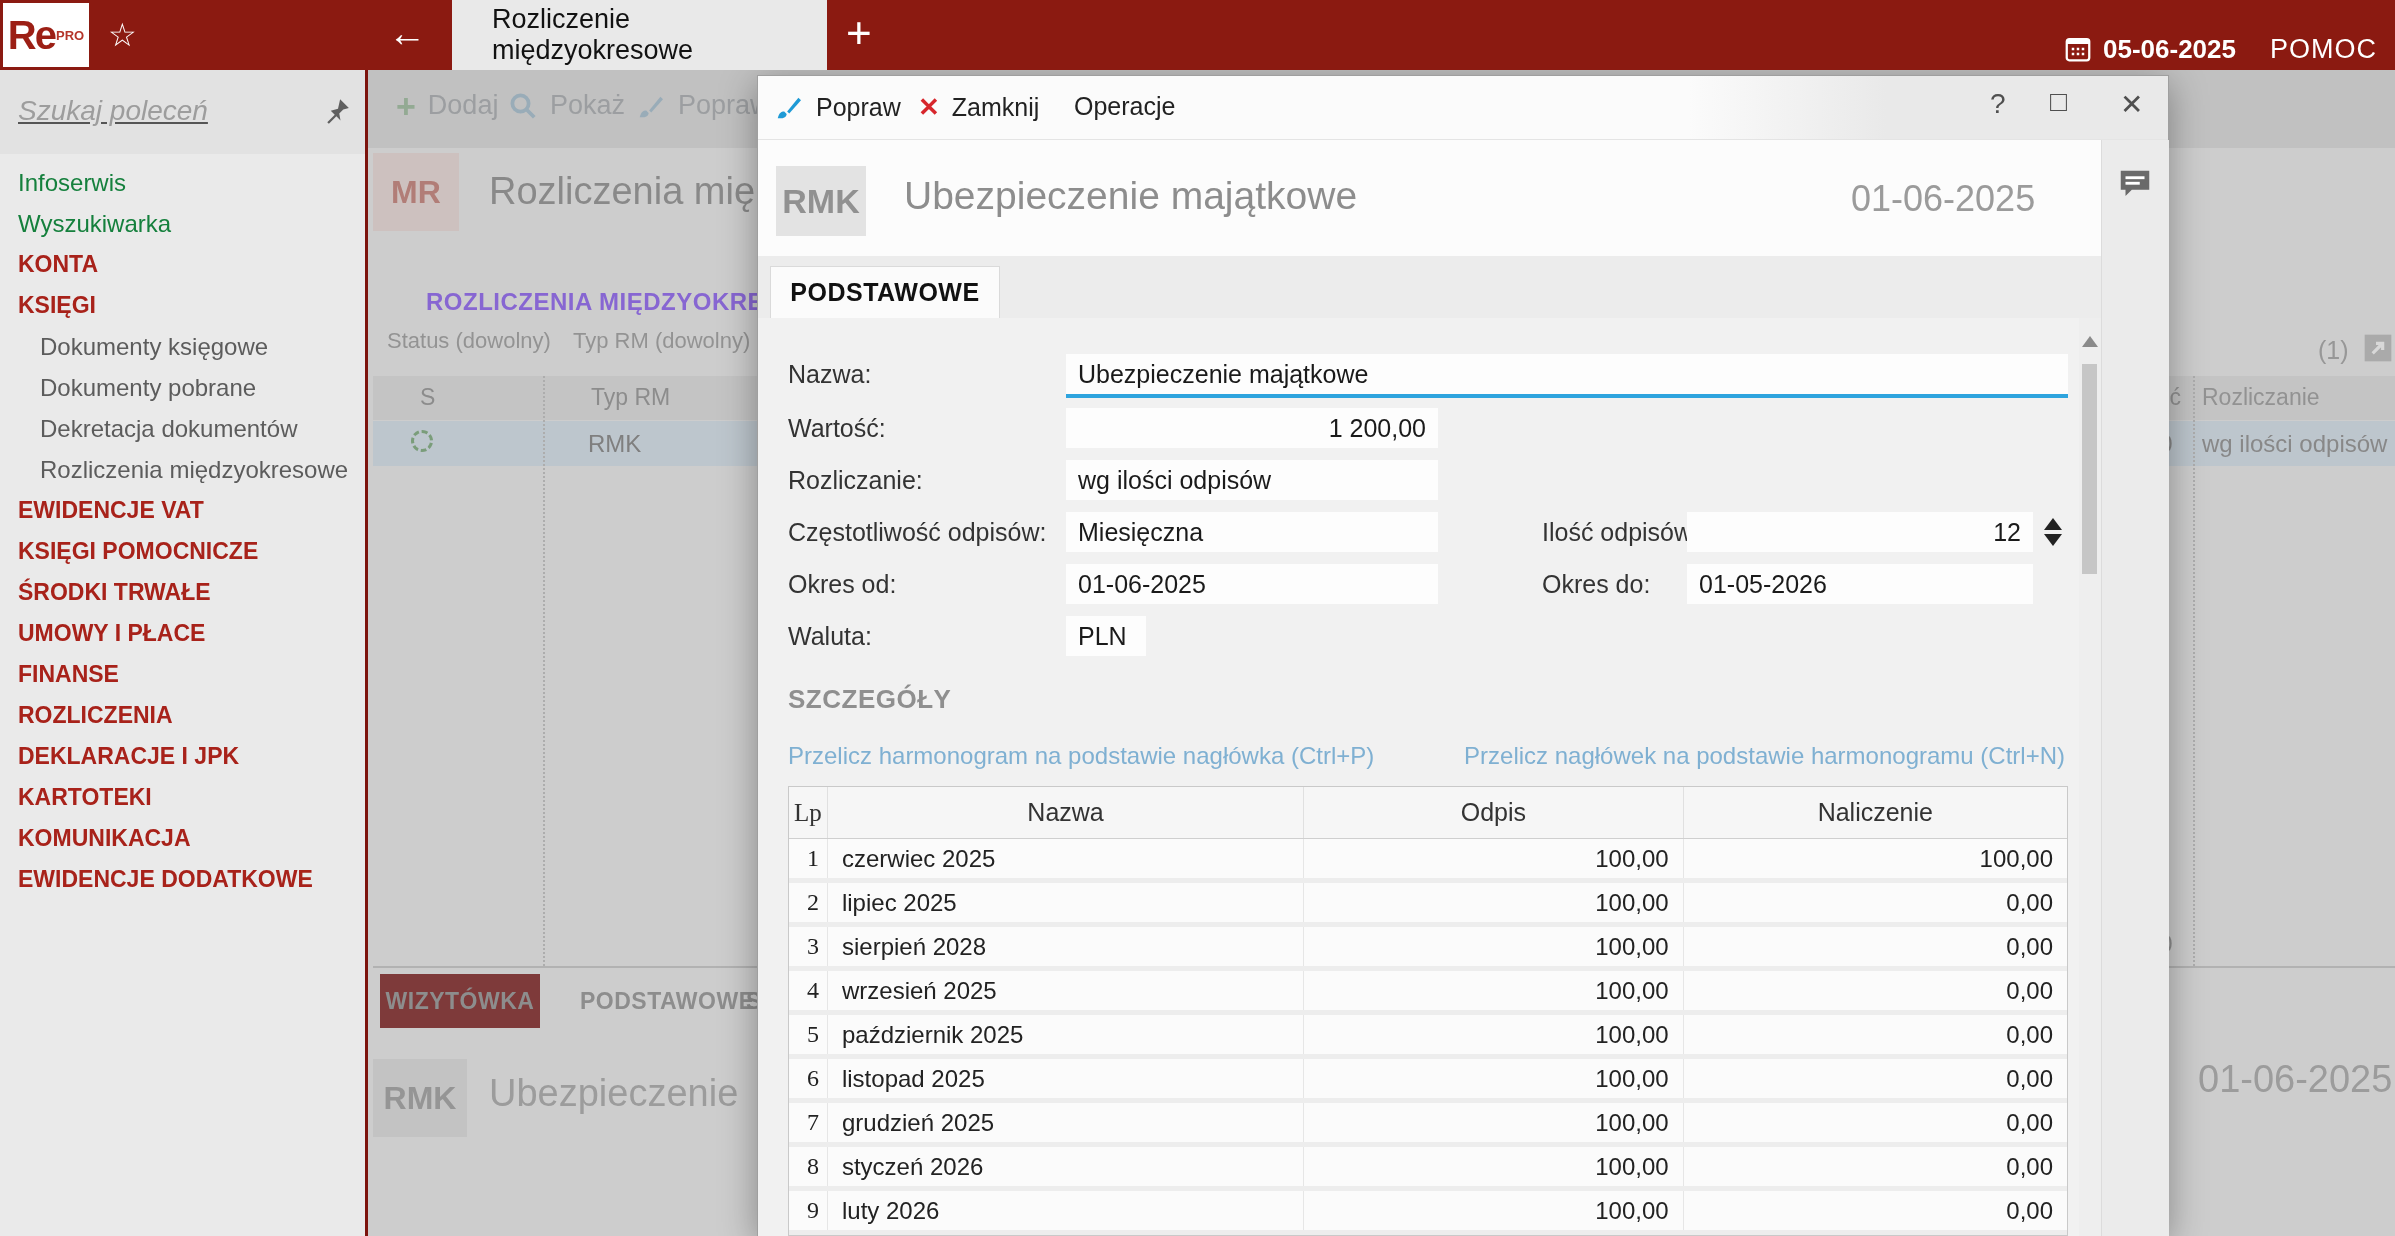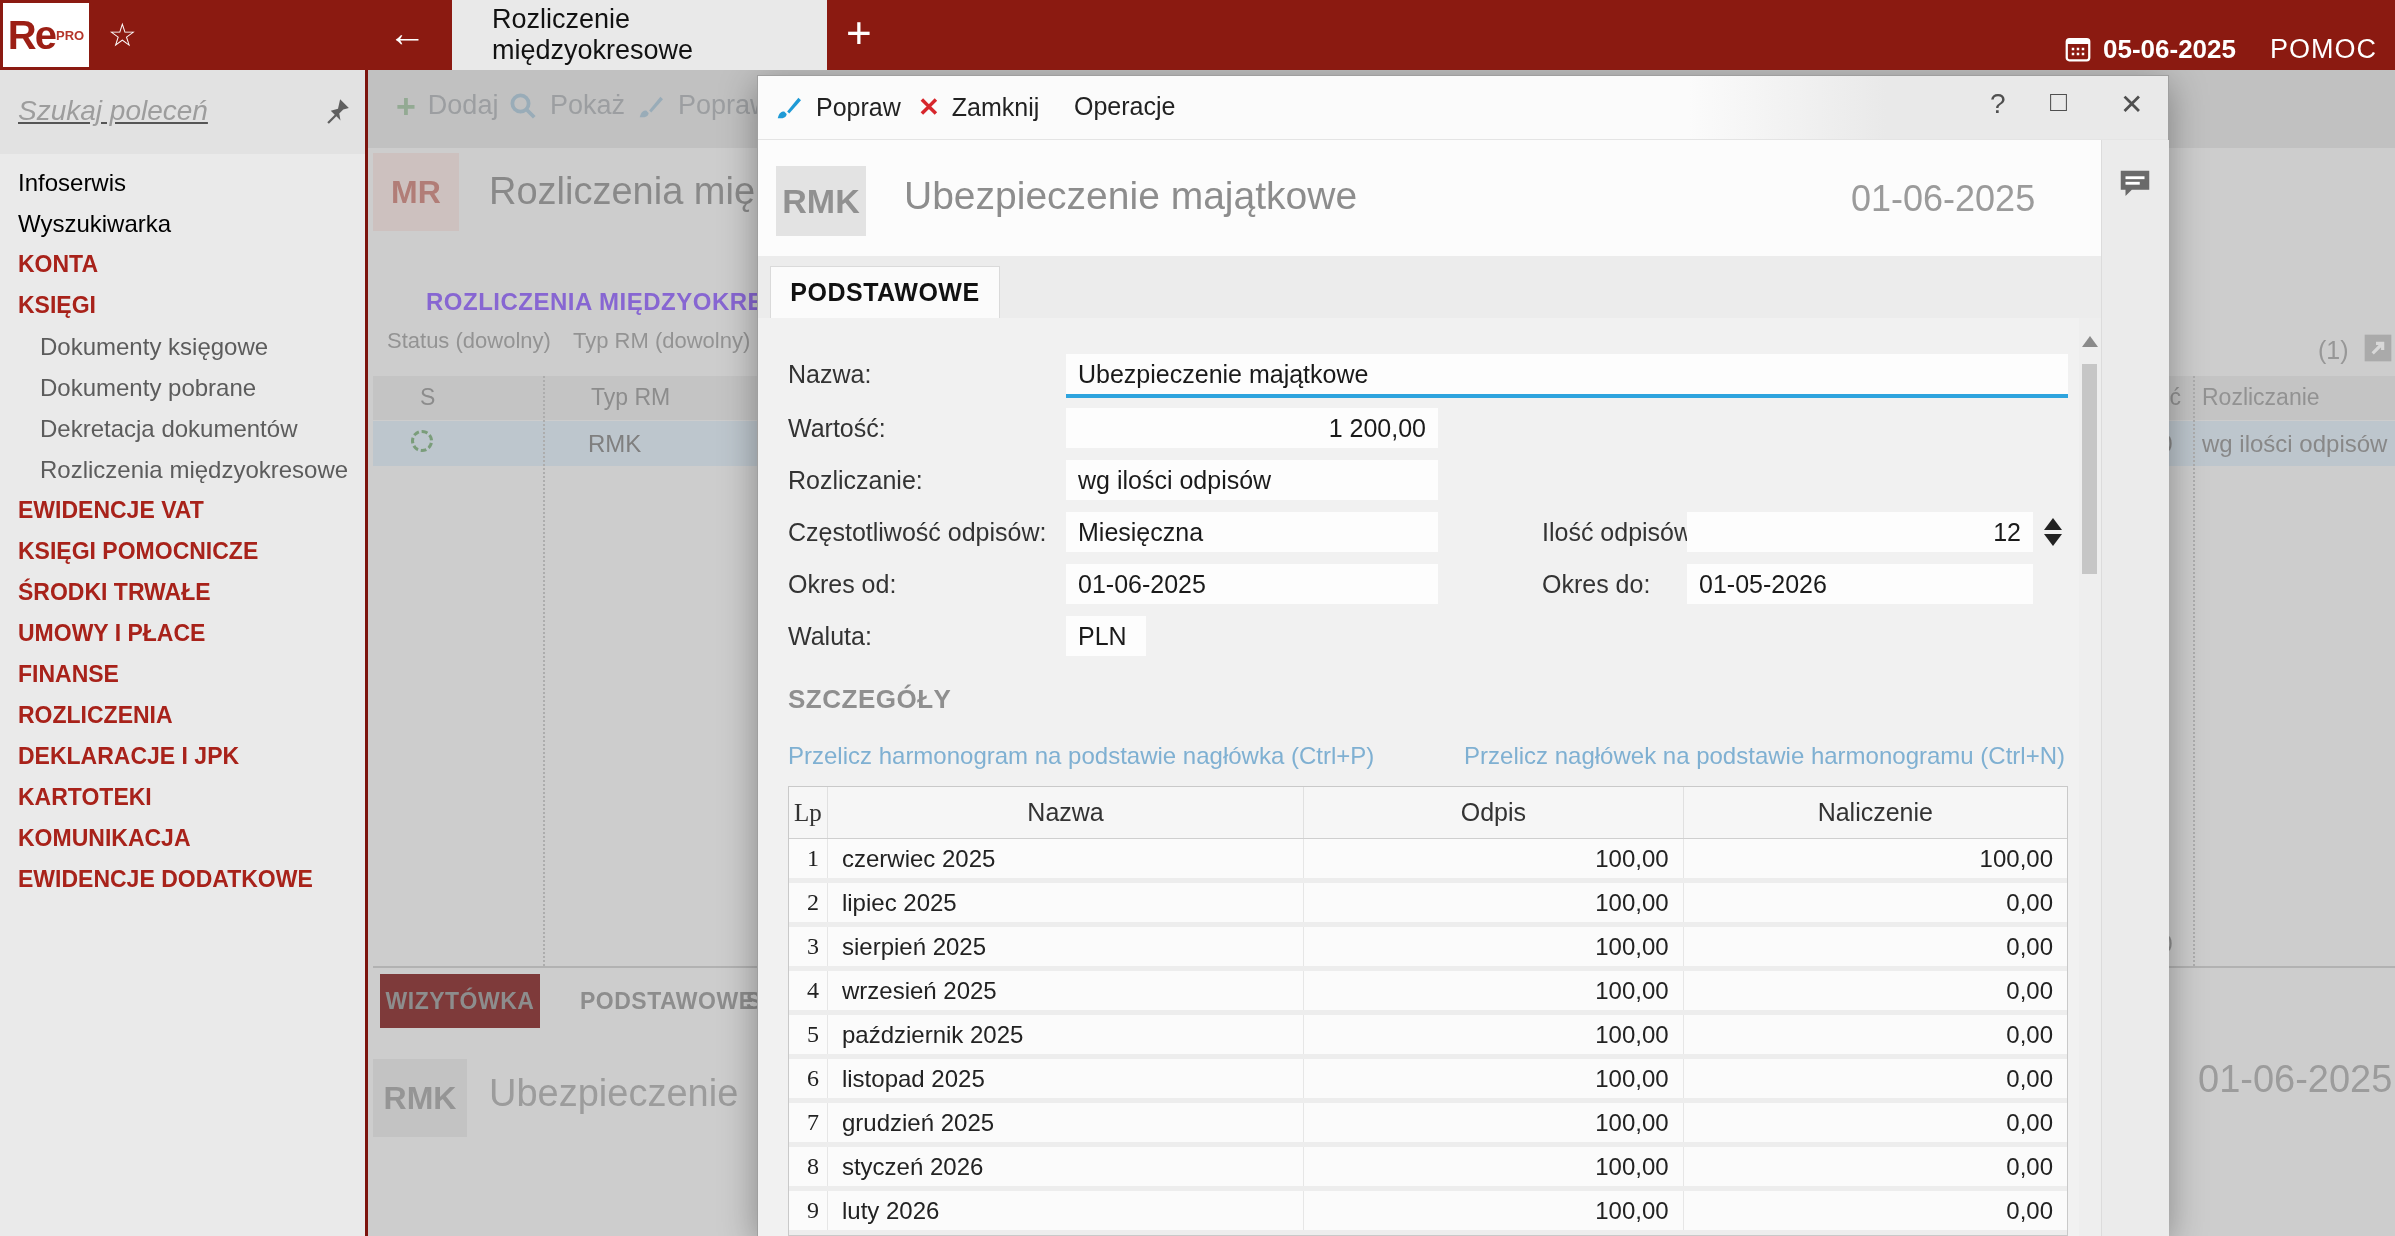--- a/index.html
+++ b/index.html
@@ -20,21 +20,21 @@
   .top-help{font-size:27px;letter-spacing:1px;}
 
   
   .sidebar{position:absolute;left:0;top:70px;width:368px;height:1166px;background:#eaeaea;border-right:3px solid #7c130d;z-index:20;}
   .search-row{position:relative;height:84px;background:#e2e2e2;}
   .search-input{position:absolute;left:16px;top:24px;width:280px;border:none;background:transparent;outline:none;font-size:28px;font-style:italic;color:#555;text-decoration:underline;}
   .search-input::placeholder{color:#9d9d9d;font-style:italic;}
   .pin-icon{position:absolute;left:322px;top:26px;width:30px;height:30px;}
   .nav{position:absolute;left:0;top:92px;width:100%;}
   .nav-item{height:41px;display:flex;align-items:center;padding-left:18px;cursor:default;}
-  .nav-plain{color:#000000;font-size:24px;}
+  .nav-plain{color:#15803d;font-size:24px;}
   .nav-section{color:#a8221a;font-size:23px;font-weight:bold;}
   .nav-sub{color:#5c5c5c;font-size:24px;padding-left:40px;}
 
   
   .bgwin{position:absolute;left:368px;top:70px;width:2027px;height:1166px;background:#f0f0f0;z-index:1;}
   .dim{position:absolute;left:368px;top:70px;width:2027px;height:1166px;background:rgba(125,125,125,0.30);z-index:5;pointer-events:none;}
   .bg-toolbar{position:absolute;left:0;top:0;width:2027px;height:78px;background:#dedede;}
   .bg-tool{position:absolute;top:20px;display:flex;align-items:center;gap:12px;font-size:27px;color:#a9adb0;}
   .bg-plus{color:#9dbd9d;font-size:34px;font-weight:bold;line-height:30px;}
   .mr-tile{position:absolute;left:5px;top:83px;width:86px;height:78px;background:#f0dfdb;color:#c77d74;font-size:32px;font-weight:bold;display:flex;align-items:center;justify-content:center;}
@@ -272,21 +272,21 @@
 
             <div class="trow">
               <div class="c col-lp">2</div>
               <div class="c col-okres">lipiec 2025</div>
               <div class="c col-odpis">100,00</div>
               <div class="c col-nal">0,00</div>
             </div>
 
             <div class="trow">
               <div class="c col-lp">3</div>
-              <div class="c col-okres">sierpień 2025</div>
+              <div class="c col-okres">sierpień 2028</div>
               <div class="c col-odpis">100,00</div>
               <div class="c col-nal">0,00</div>
             </div>
 
             <div class="trow">
               <div class="c col-lp">4</div>
               <div class="c col-okres">wrzesień 2025</div>
               <div class="c col-odpis">100,00</div>
               <div class="c col-nal">0,00</div>
             </div>

